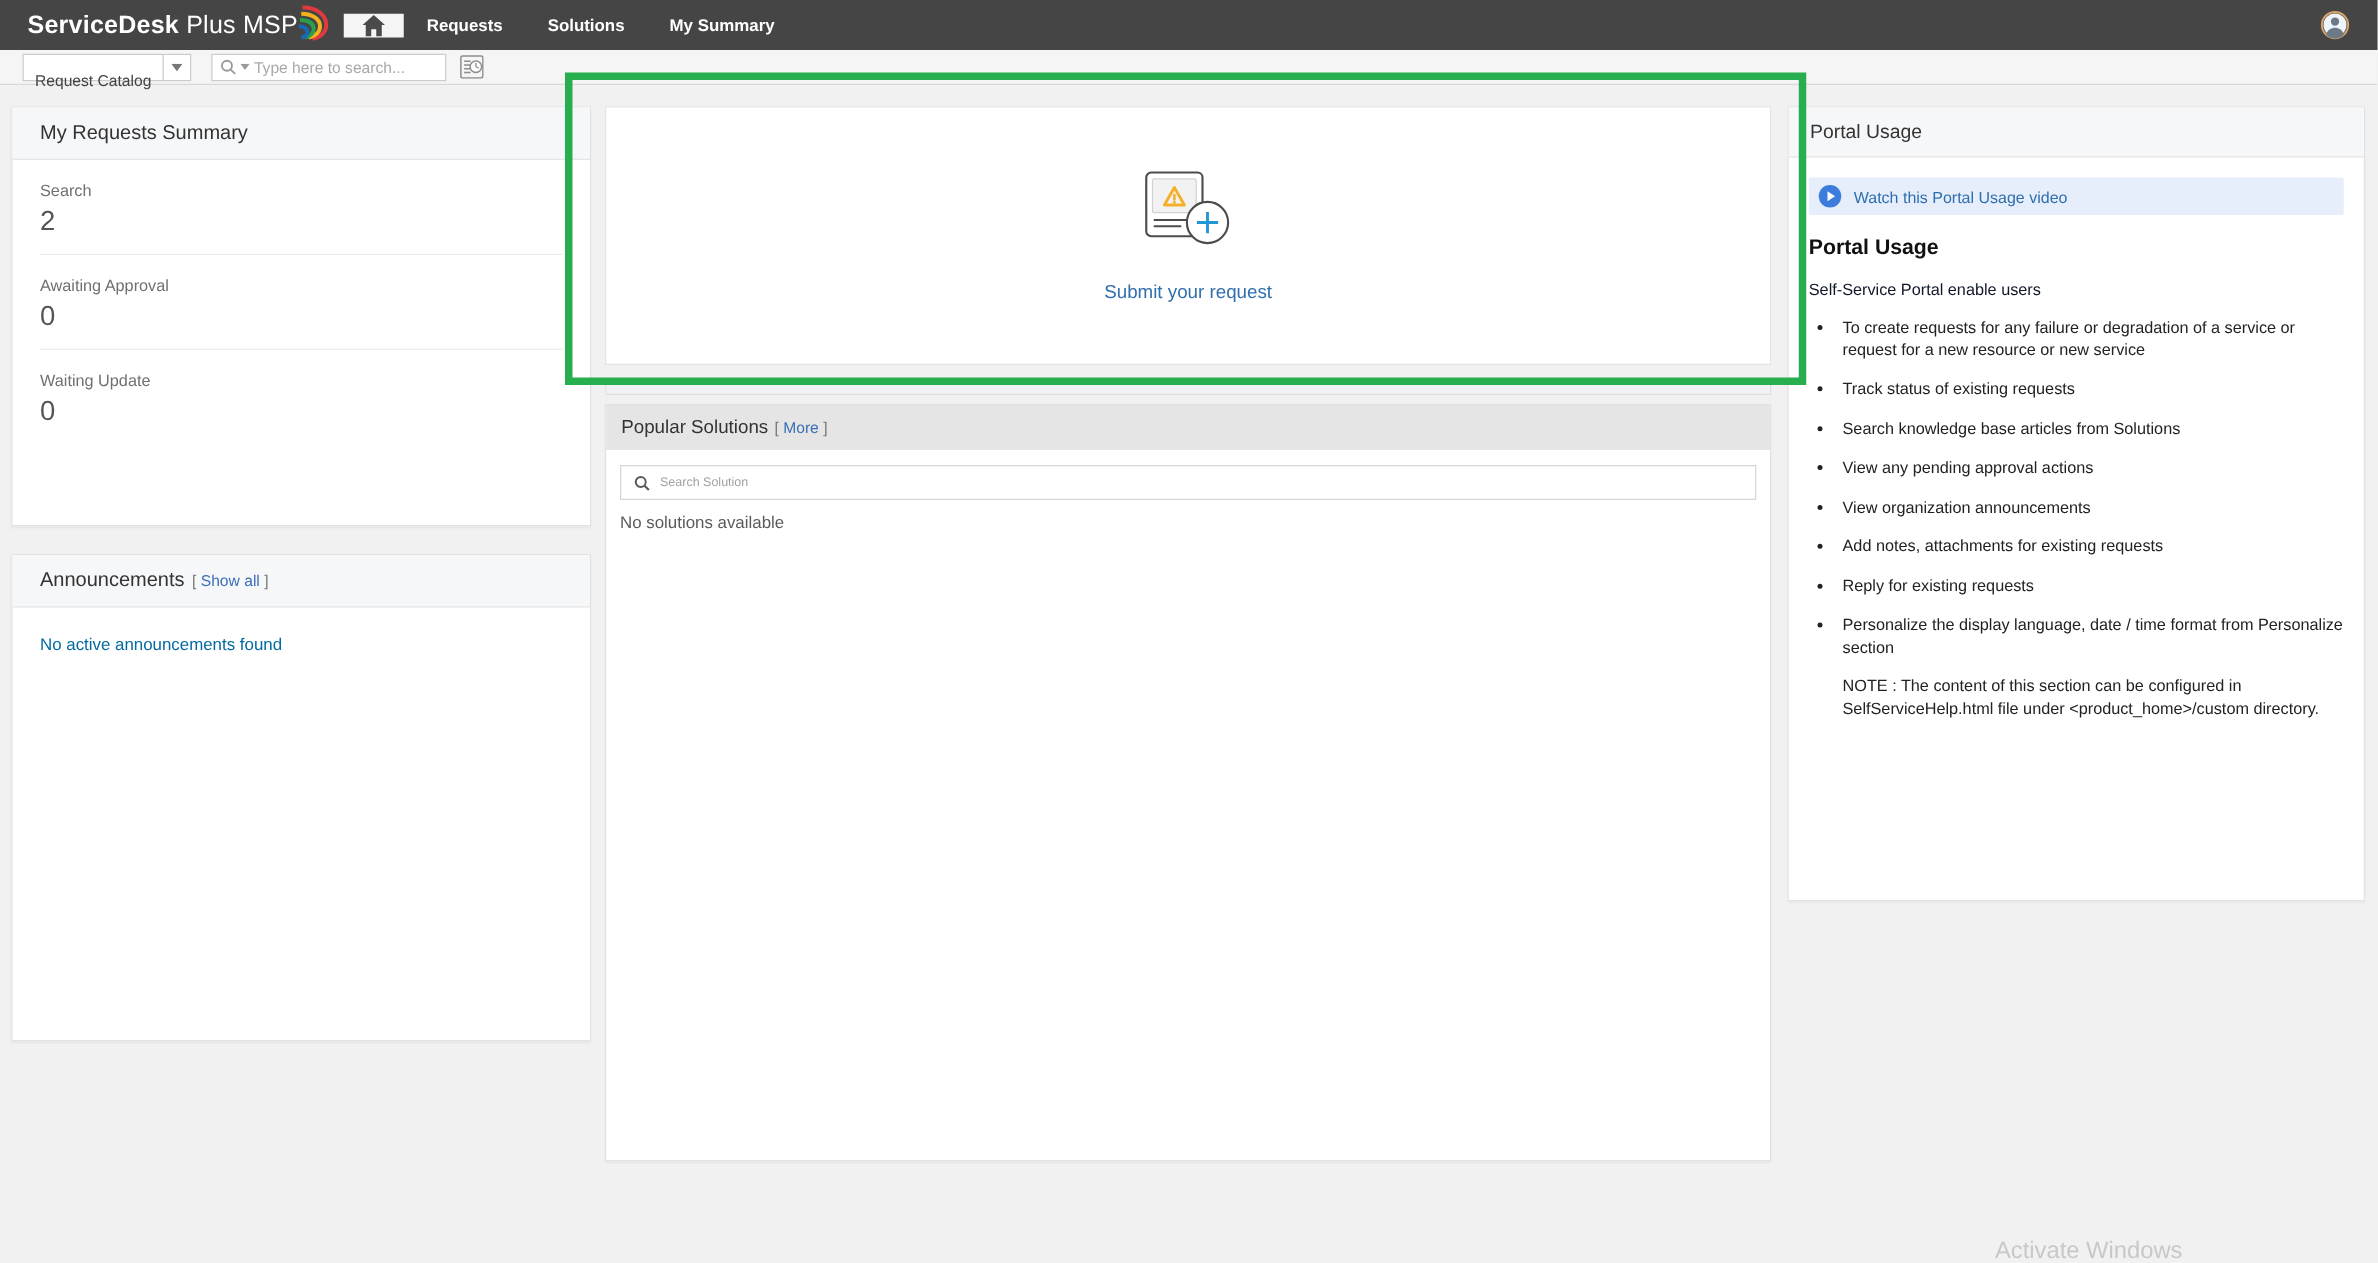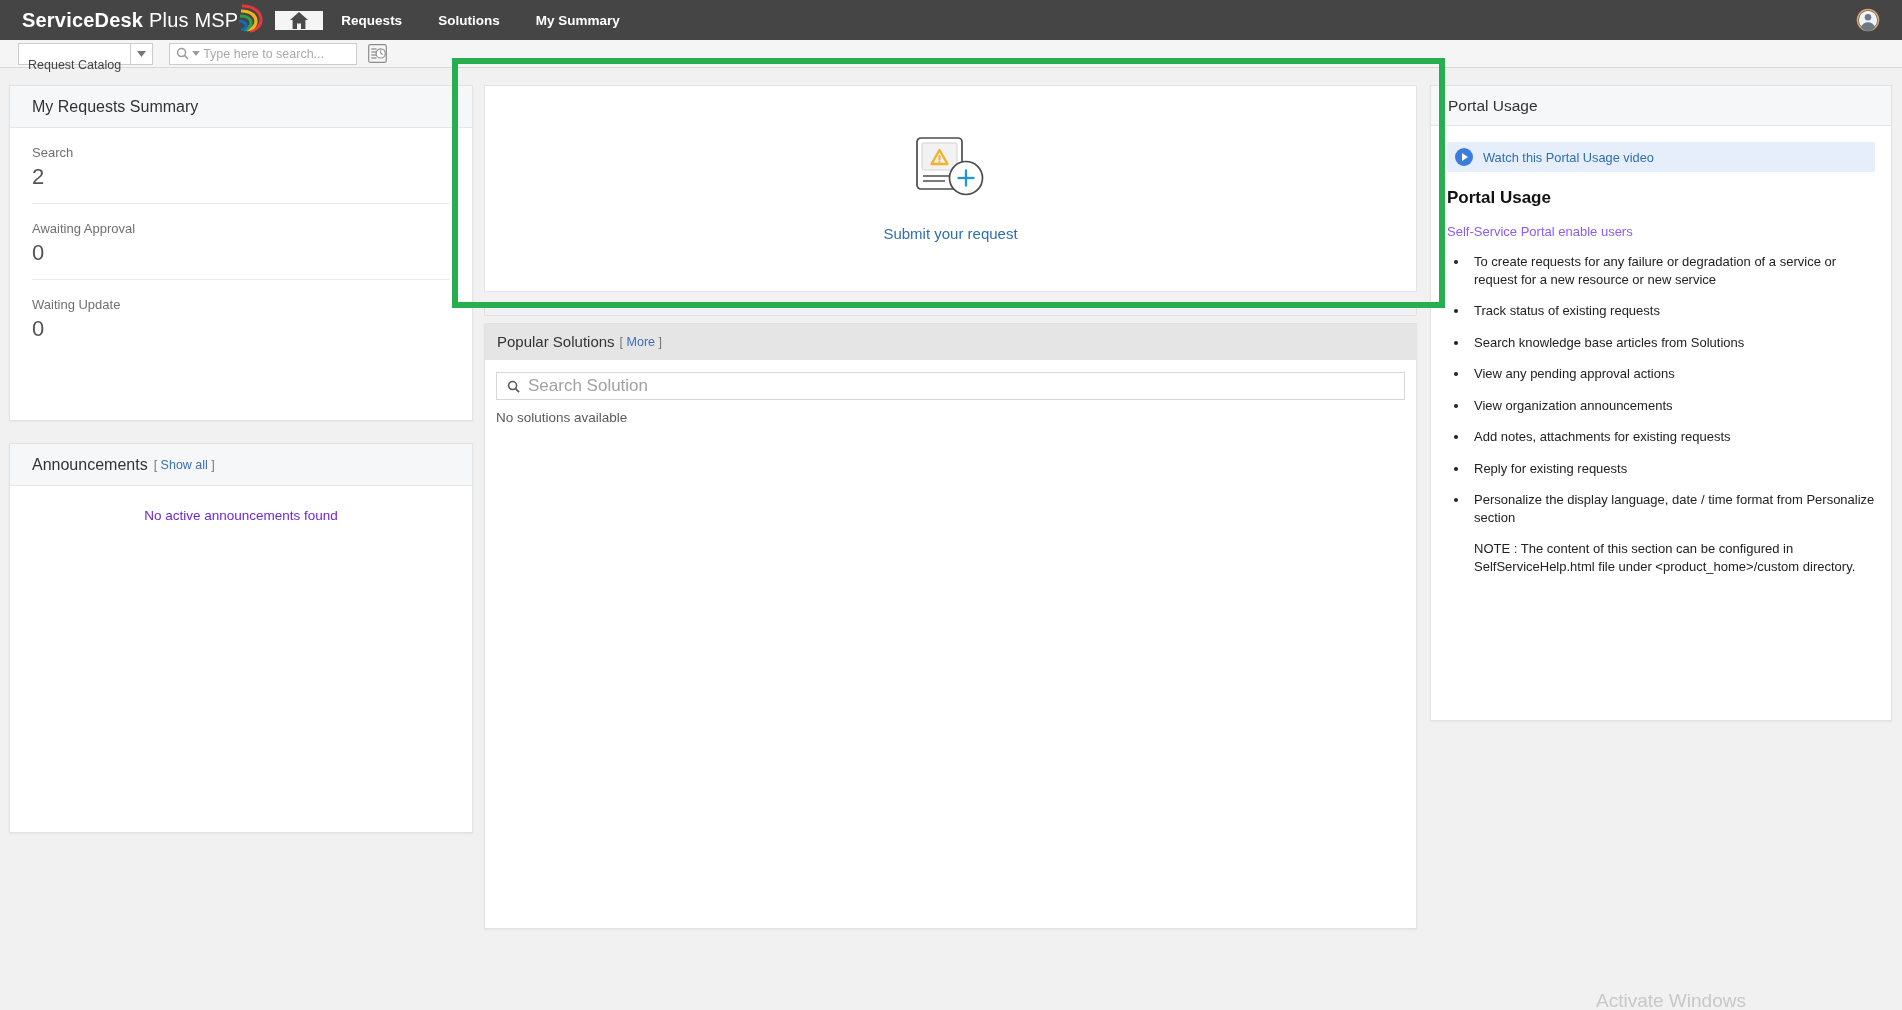--- a/index.html
+++ b/index.html
@@ -147,21 +147,21 @@
     cursor: pointer;
   }
   .panel-head .hdr-link .brk { color: #777; }
   #summary-panel { height: 336px; }
   .summary-body { padding: 0 22px; }
   .summary-row { padding: 17px 0 15px 0; border-bottom: 1px solid #ececec; }
   .summary-row:last-child { border-bottom: 0; }
   .summary-label { font-size: 13px; color: #707070; margin-bottom: 6px; }
   .summary-value { font-size: 22px; color: #555555; font-weight: normal; line-height: 1; }
   #ann-panel { margin-top: 22px; height: 390px; }
-  .ann-body { padding: 22px; font-size: 13.5px; color: #6d28d9; text-align: center; }
+  .ann-body { padding: 22px; font-size: 13.5px; color: #0369a1; }
 
   
   #centercol { position: absolute; left: 484px; top: 17px; width: 933px; }
   .submit-card {
     background: #ffffff;
     border: 1px solid #e4e4e4;
     height: 207px;
     display: flex;
     flex-direction: column;
     align-items: center;
@@ -193,21 +193,21 @@
   .sol-body { padding: 12px 11px 0 11px; }
   .sol-search {
     height: 28px;
     border: 1px solid #d6d6d6;
     background: #fff;
     display: flex; align-items: center;
     padding-left: 10px; gap: 8px;
   }
   .sol-search input {
     border: 0; outline: 0; background: transparent;
-    font-family: inherit; font-size: 17px; color: #b91c1c;
+    font-family: inherit; font-size: 10px; color: #b91c1c;
     width: 95%;
   }
   .sol-search input::placeholder { color: #a2a2a2; }
   .sol-empty { margin-top: 10px; font-size: 13.5px; color: #5a5a5a; }
 
   
   #rightcol { position: absolute; left: 1430px; top: 17px; width: 462px; }
   #portal-panel { height: 636px; }
   .portal-head {
     background: #f6f7f9;
@@ -240,21 +240,21 @@
     border-bottom: 4px solid transparent;
     margin-left: 2px;
   }
   .video-text { font-size: 12.8px; color: #2f6fae; }
   .portal-h2 {
     margin-top: 16px;
     font-size: 17px;
     font-weight: bold;
     color: #111111;
   }
-  .portal-sub { margin-top: 16px; font-size: 13px; color: #8b5cf6; }
+  .portal-sub { margin-top: 16px; font-size: 13px; color: #0f172a; }
   .portal-list { margin: 14px 0 0 22px; }
   .portal-list li {
     font-size: 13px;
     color: #222222;
     line-height: 1.35;
     margin-bottom: 14px;
     padding-left: 5px;
   }
   .portal-note {
     margin-top: 6px;

